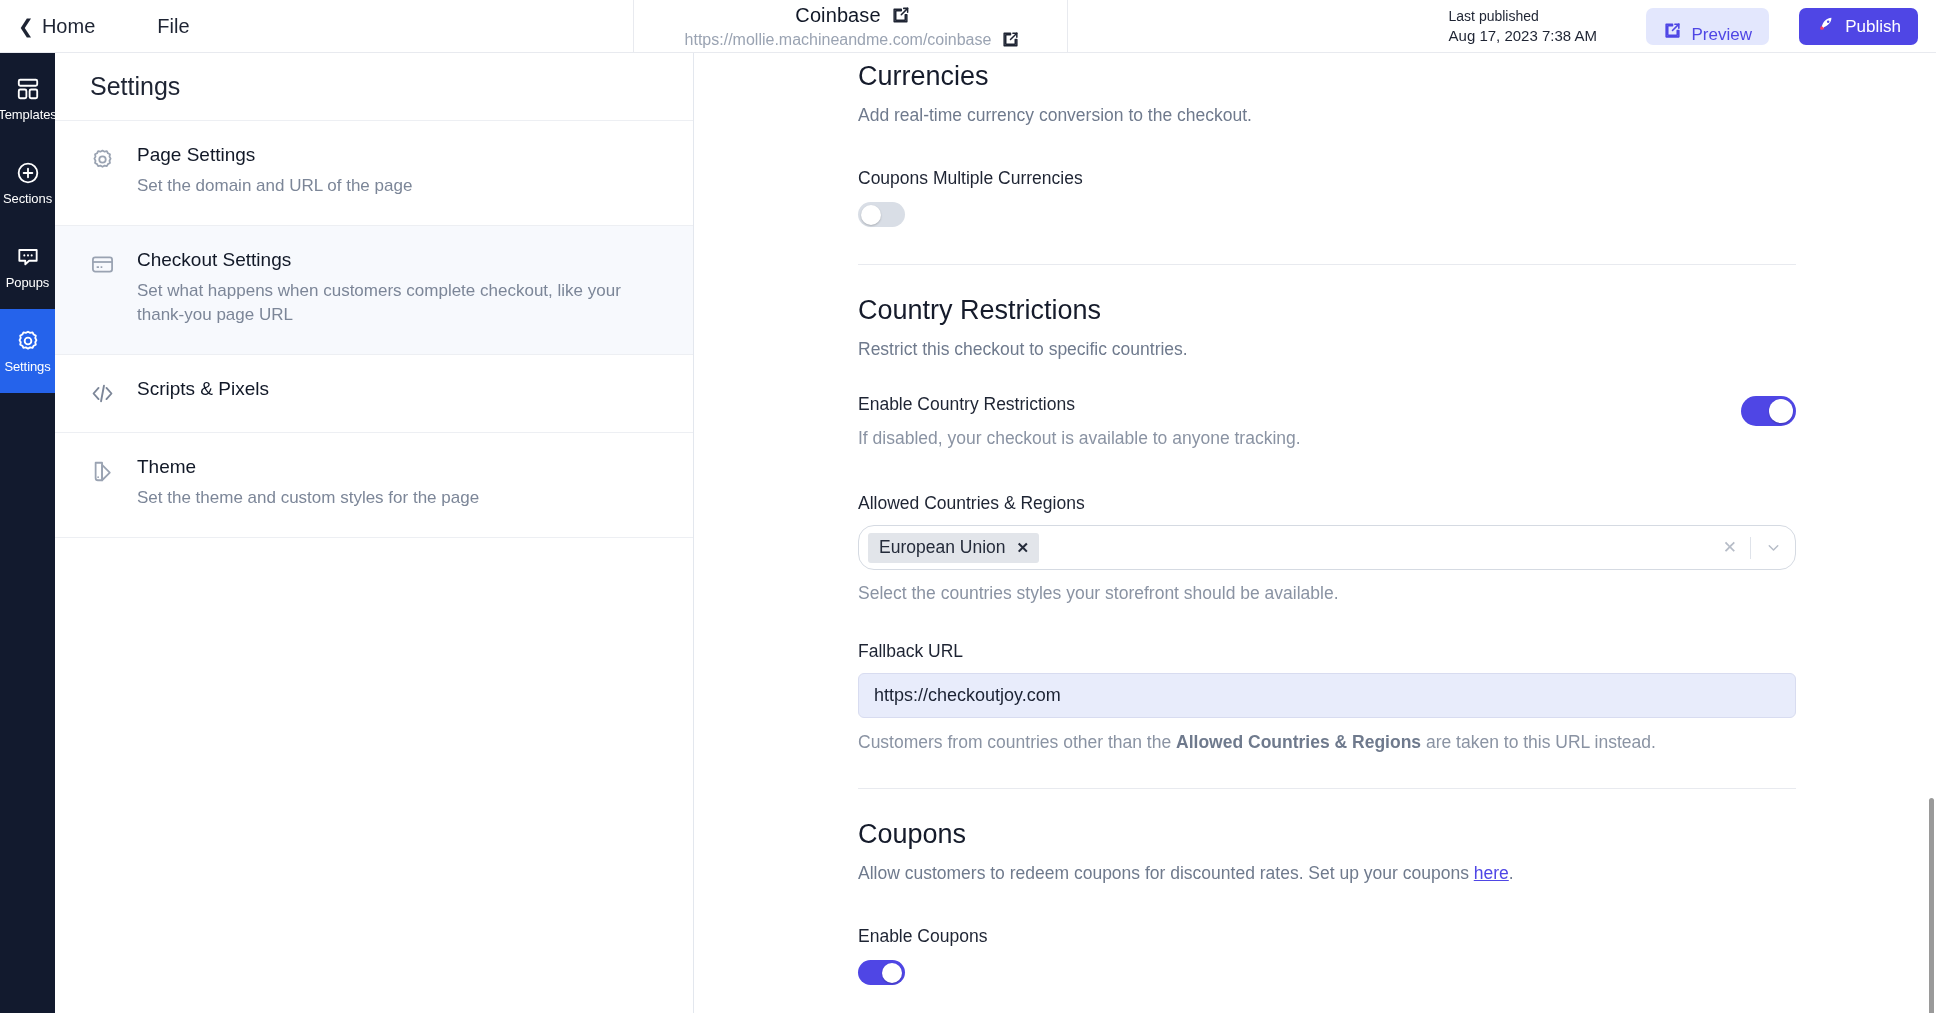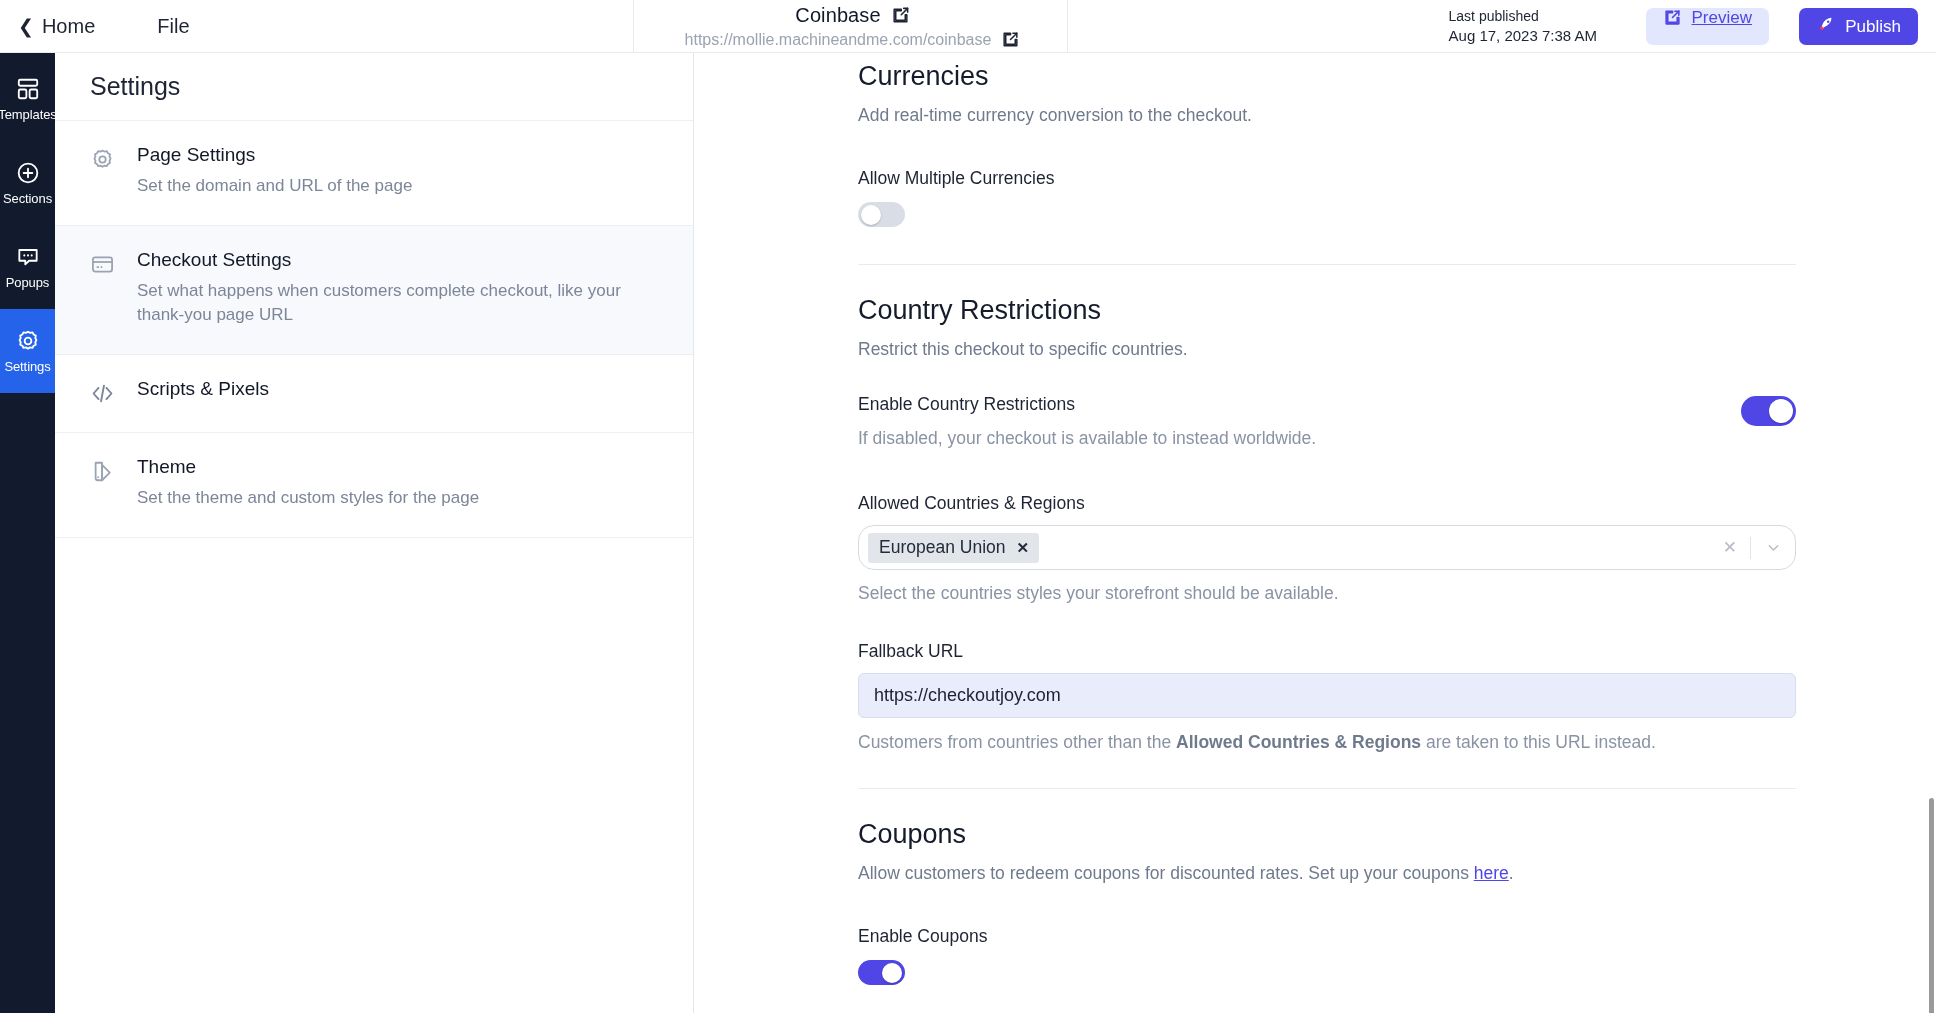--- a/index.html
+++ b/index.html
@@ -45,22 +45,22 @@
     line-height: 1.35;
   }
   .pub-l1 { font-size: 14px; color: #1e2433; }
   .pub-l2 { font-size: 15px; color: #1e2433; font-weight: 500; }
 
   .btn-preview {
     position: absolute; right: 167px; top: 8px;
     height: 37px; padding: 0 17px;
     background: #e3e7fd; color: #4f46e5;
     border: none; border-radius: 7px;
-    display: flex; align-items: flex-start; gap: 10px;
-    font-size: 17px; font-family: inherit; cursor: pointer; text-decoration: underline;
+    display: flex; align-items: flex-end; gap: 10px;
+    font-size: 17px; font-family: inherit; cursor: pointer;
   }
   .btn-publish {
     position: absolute; right: 18px; top: 8px;
     height: 37px; padding: 0 17px;
     background: #4f46e5; color: #ffffff;
     border: none; border-radius: 7px;
     display: flex; align-items: center; gap: 9px;
     font-size: 17px; font-family: inherit; cursor: pointer;
   }
 
@@ -334,40 +334,40 @@
   </div>
 </div>
 
 <div class="main">
   <div class="content">
 
     <div class="sec" style="padding-top:8px;">
       <div class="sec-title">Currencies</div>
       <div class="sec-desc">Add real-time currency conversion to the checkout.</div>
       <div style="margin-top:42px;">
-        <div class="field-label">Allow Multiple Currencies</div>
+        <div class="field-label">Coupons Multiple Currencies</div>
         <div class="toggle off" style="margin-top:13px;">
           <span class="knob"></span>
         </div>
       </div>
     </div>
 
     <div class="divider" style="margin-top:37px;"></div>
 
     <div class="sec" style="padding-top:30px;">
       <span class="hl-wrap">
         <span class="hl-bar"></span>
         <span class="sec-title">Country Restrictions</span>
       </span>
       <div class="sec-desc">Restrict this checkout to specific countries.</div>
 
       <div style="margin-top:34px; display:flex; align-items:flex-start; justify-content:space-between;">
         <div>
           <div class="field-label">Enable Country Restrictions</div>
-          <div class="hint" style="margin-top:13px;">If disabled, your checkout is available to instead worldwide.</div>
+          <div class="hint" style="margin-top:13px;">If disabled, your checkout is available to anyone tracking.</div>
         </div>
         <div class="toggle big on" style="margin-top:2px;">
           <span class="knob"></span>
         </div>
       </div>
 
       <div style="margin-top:44px;">
         <div class="field-label">Allowed Countries &amp; Regions</div>
         <div class="multiselect">
           <span class="chip">

